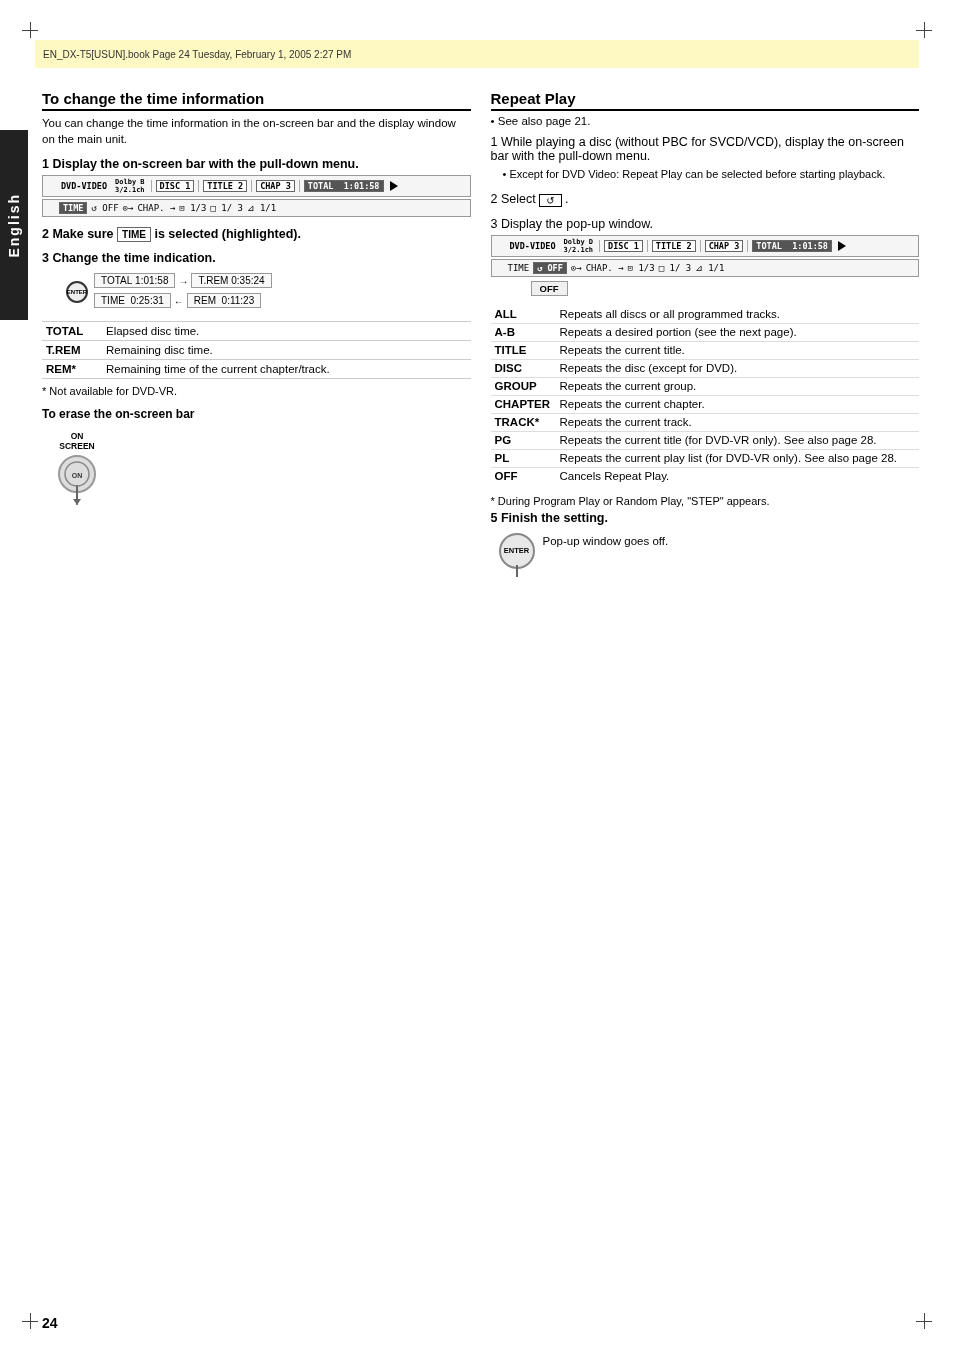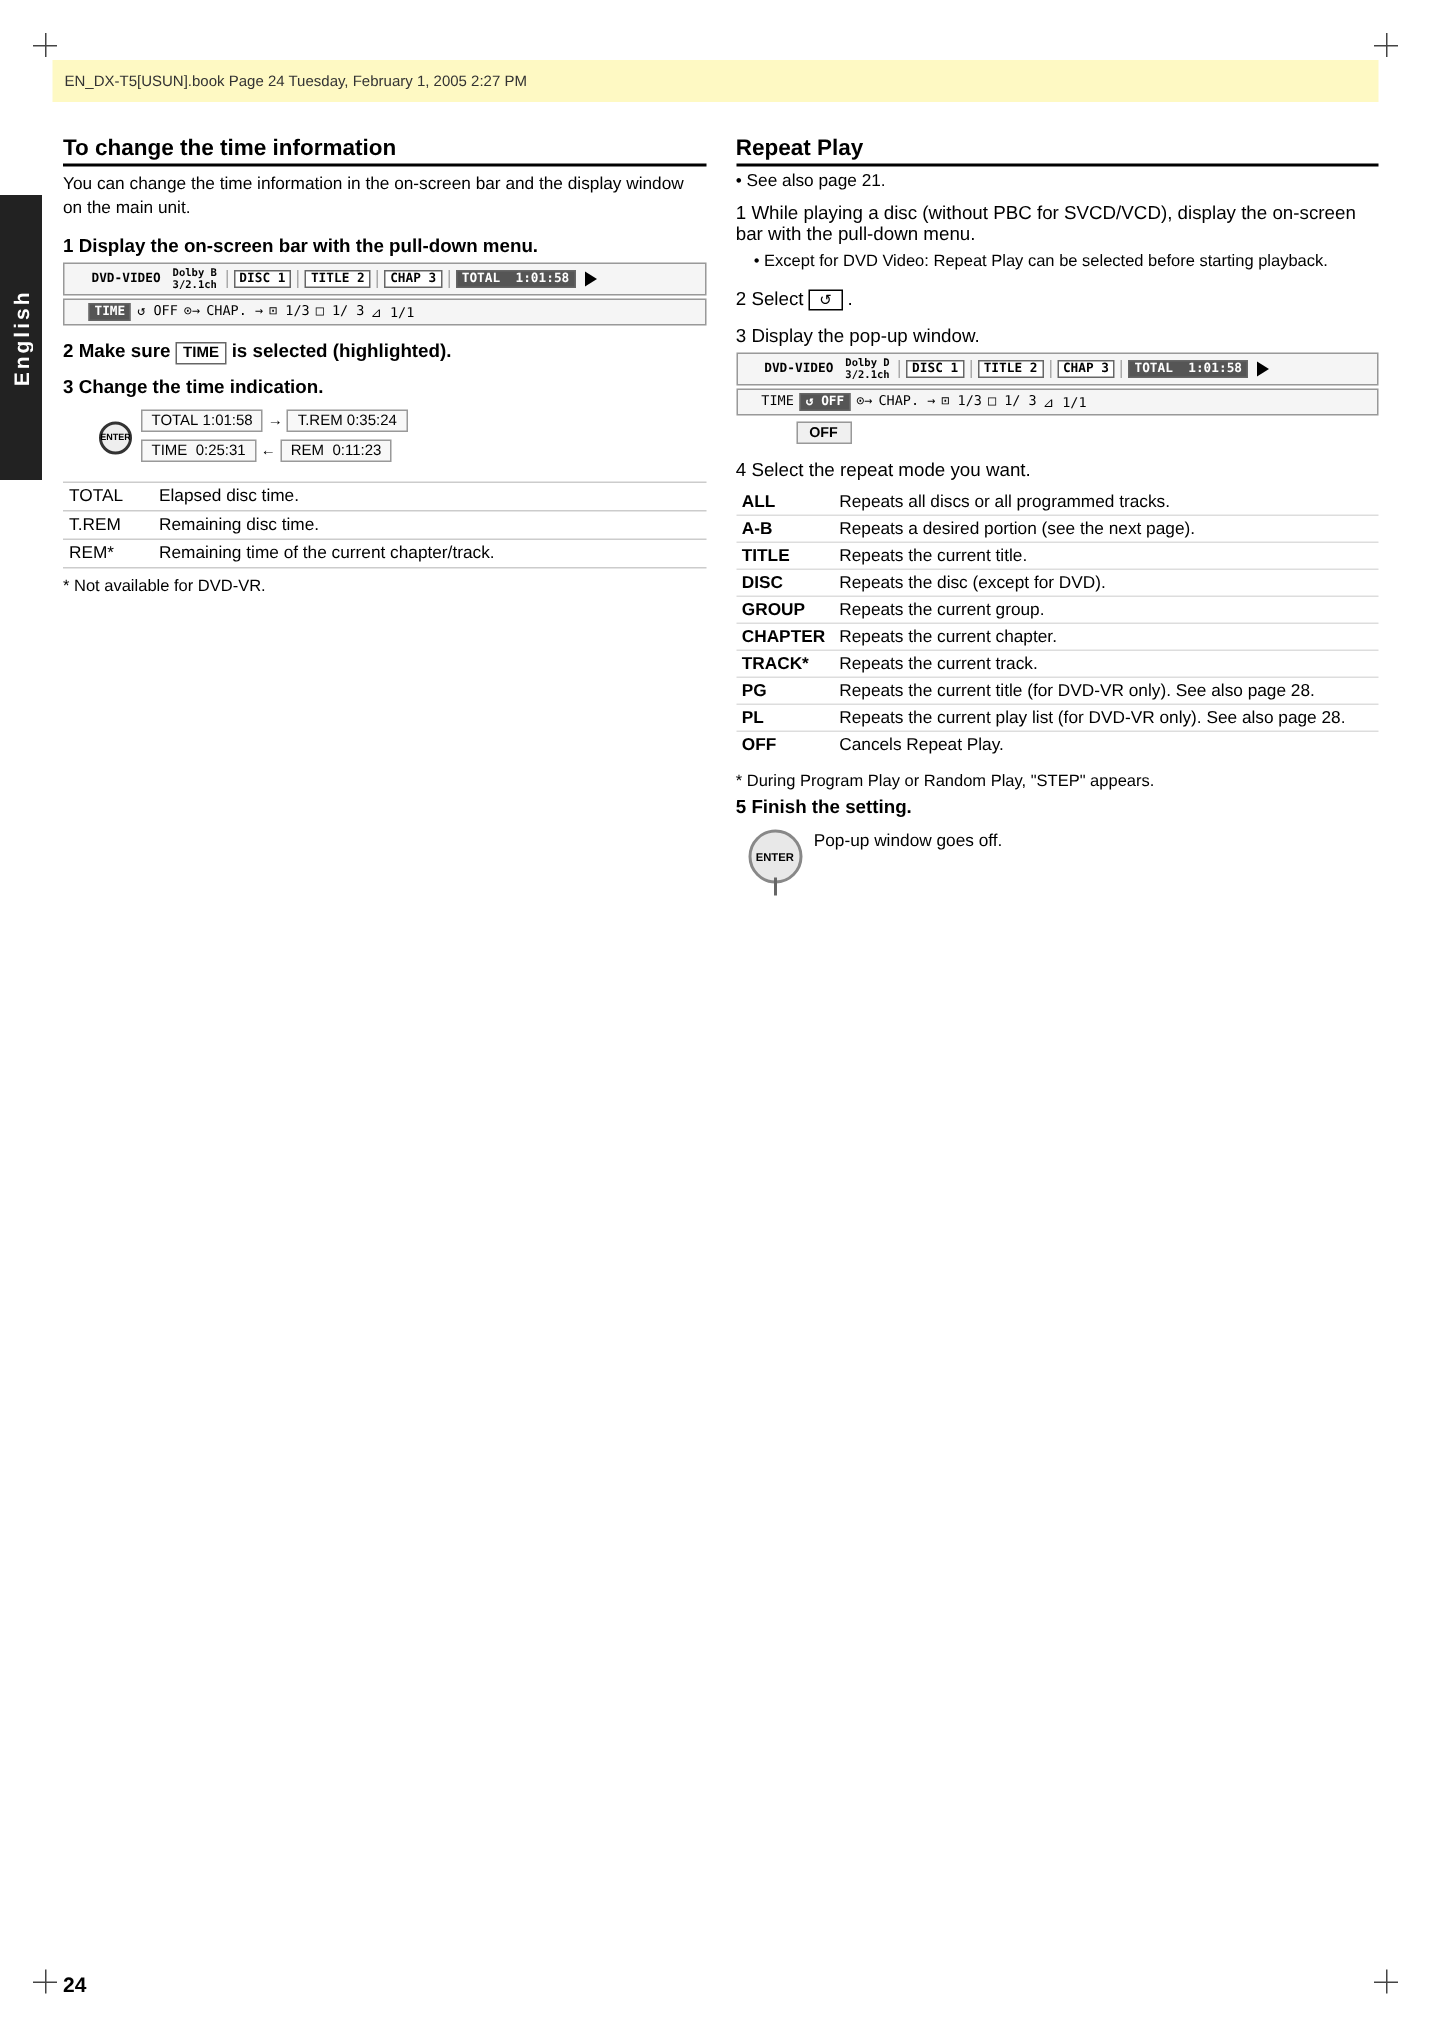--- a/index.html
+++ b/index.html
@@ -174,21 +174,21 @@
       font-size: 11.5px;
       margin-bottom: 6px;
     }
     .def-table tr td {
       padding: 3px 4px;
       border-top: 1px solid #ccc;
       vertical-align: top;
     }
     .def-table tr:last-child td { border-bottom: 1px solid #ccc; }
     .def-term {
-      font-weight: normal;
+      font-weight: bold;
       white-space: nowrap;
       width: 60px;
     }
 
     
     .note-text {
       font-size: 11px;
       margin: 4px 0;
     }
 
@@ -482,20 +482,41 @@
           </tr>
           <tr>
             <td class="def-term">REM*</td>
             <td>Remaining time of the current chapter/track.</td>
           </tr>
         </tbody>
     </table>
 
     <div class="note-text">* Not available for DVD-VR.</div>
 
+    <div class="erase-section">
+      <div class="erase-title">To erase the on-screen bar</div>
+      <div class="button-img">
+        <div class="button-label-small">ON<br>SCREEN</div>
+        <div style="margin-top:4px; position:relative;">
+          <div class="button-circle">
+            <svg width="28" height="28" viewBox="0 0 28 28">
+              <circle cx="14" cy="14" r="12" fill="#ddd" stroke="#888" stroke-width="1.5"></circle>
+              <text x="14" y="18" text-anchor="middle" font-size="7" font-weight="bold" fill="#333">ON</text>
+            </svg>
+          </div>
+
+          <div style="position:absolute; left:50%; transform:translateX(-50%); top:30px;">
+            <svg width="16" height="20" viewBox="0 0 16 20">
+              <line x1="8" y1="0" x2="8" y2="20" stroke="#666" stroke-width="1.5"></line>
+              <polygon points="4,14 12,14 8,20" fill="#666"></polygon>
+            </svg>
+          </div>
+        </div>
+      </div>
+    </div>
 
   </div>
 
   <div class="right-col">
 
     <div class="section-title">Repeat Play</div>
     <div class="bullet-note">• See also page 21.</div>
 
     <div class="step">
       <div class="step-text">
@@ -538,21 +559,20 @@
         <span>□ 1/ 3</span>
         <span>⊿ 1/1</span>
       </div>
 
       <div style="margin-left: 40px; margin-top:2px;">
         <div class="off-box">OFF</div>
       </div>
     </div>
 
     <div class="step">
-      <div class="step-text">4  Select the repeat mode you want.</div>
       <table class="repeat-table">
         <tbody id="repeat-tbody">
             <tr>
               <td class="repeat-term">ALL</td>
               <td>Repeats all discs or all programmed tracks.</td>
             </tr>
             <tr>
               <td class="repeat-term">A-B</td>
               <td>Repeats a desired portion (see the next page).</td>
             </tr>

